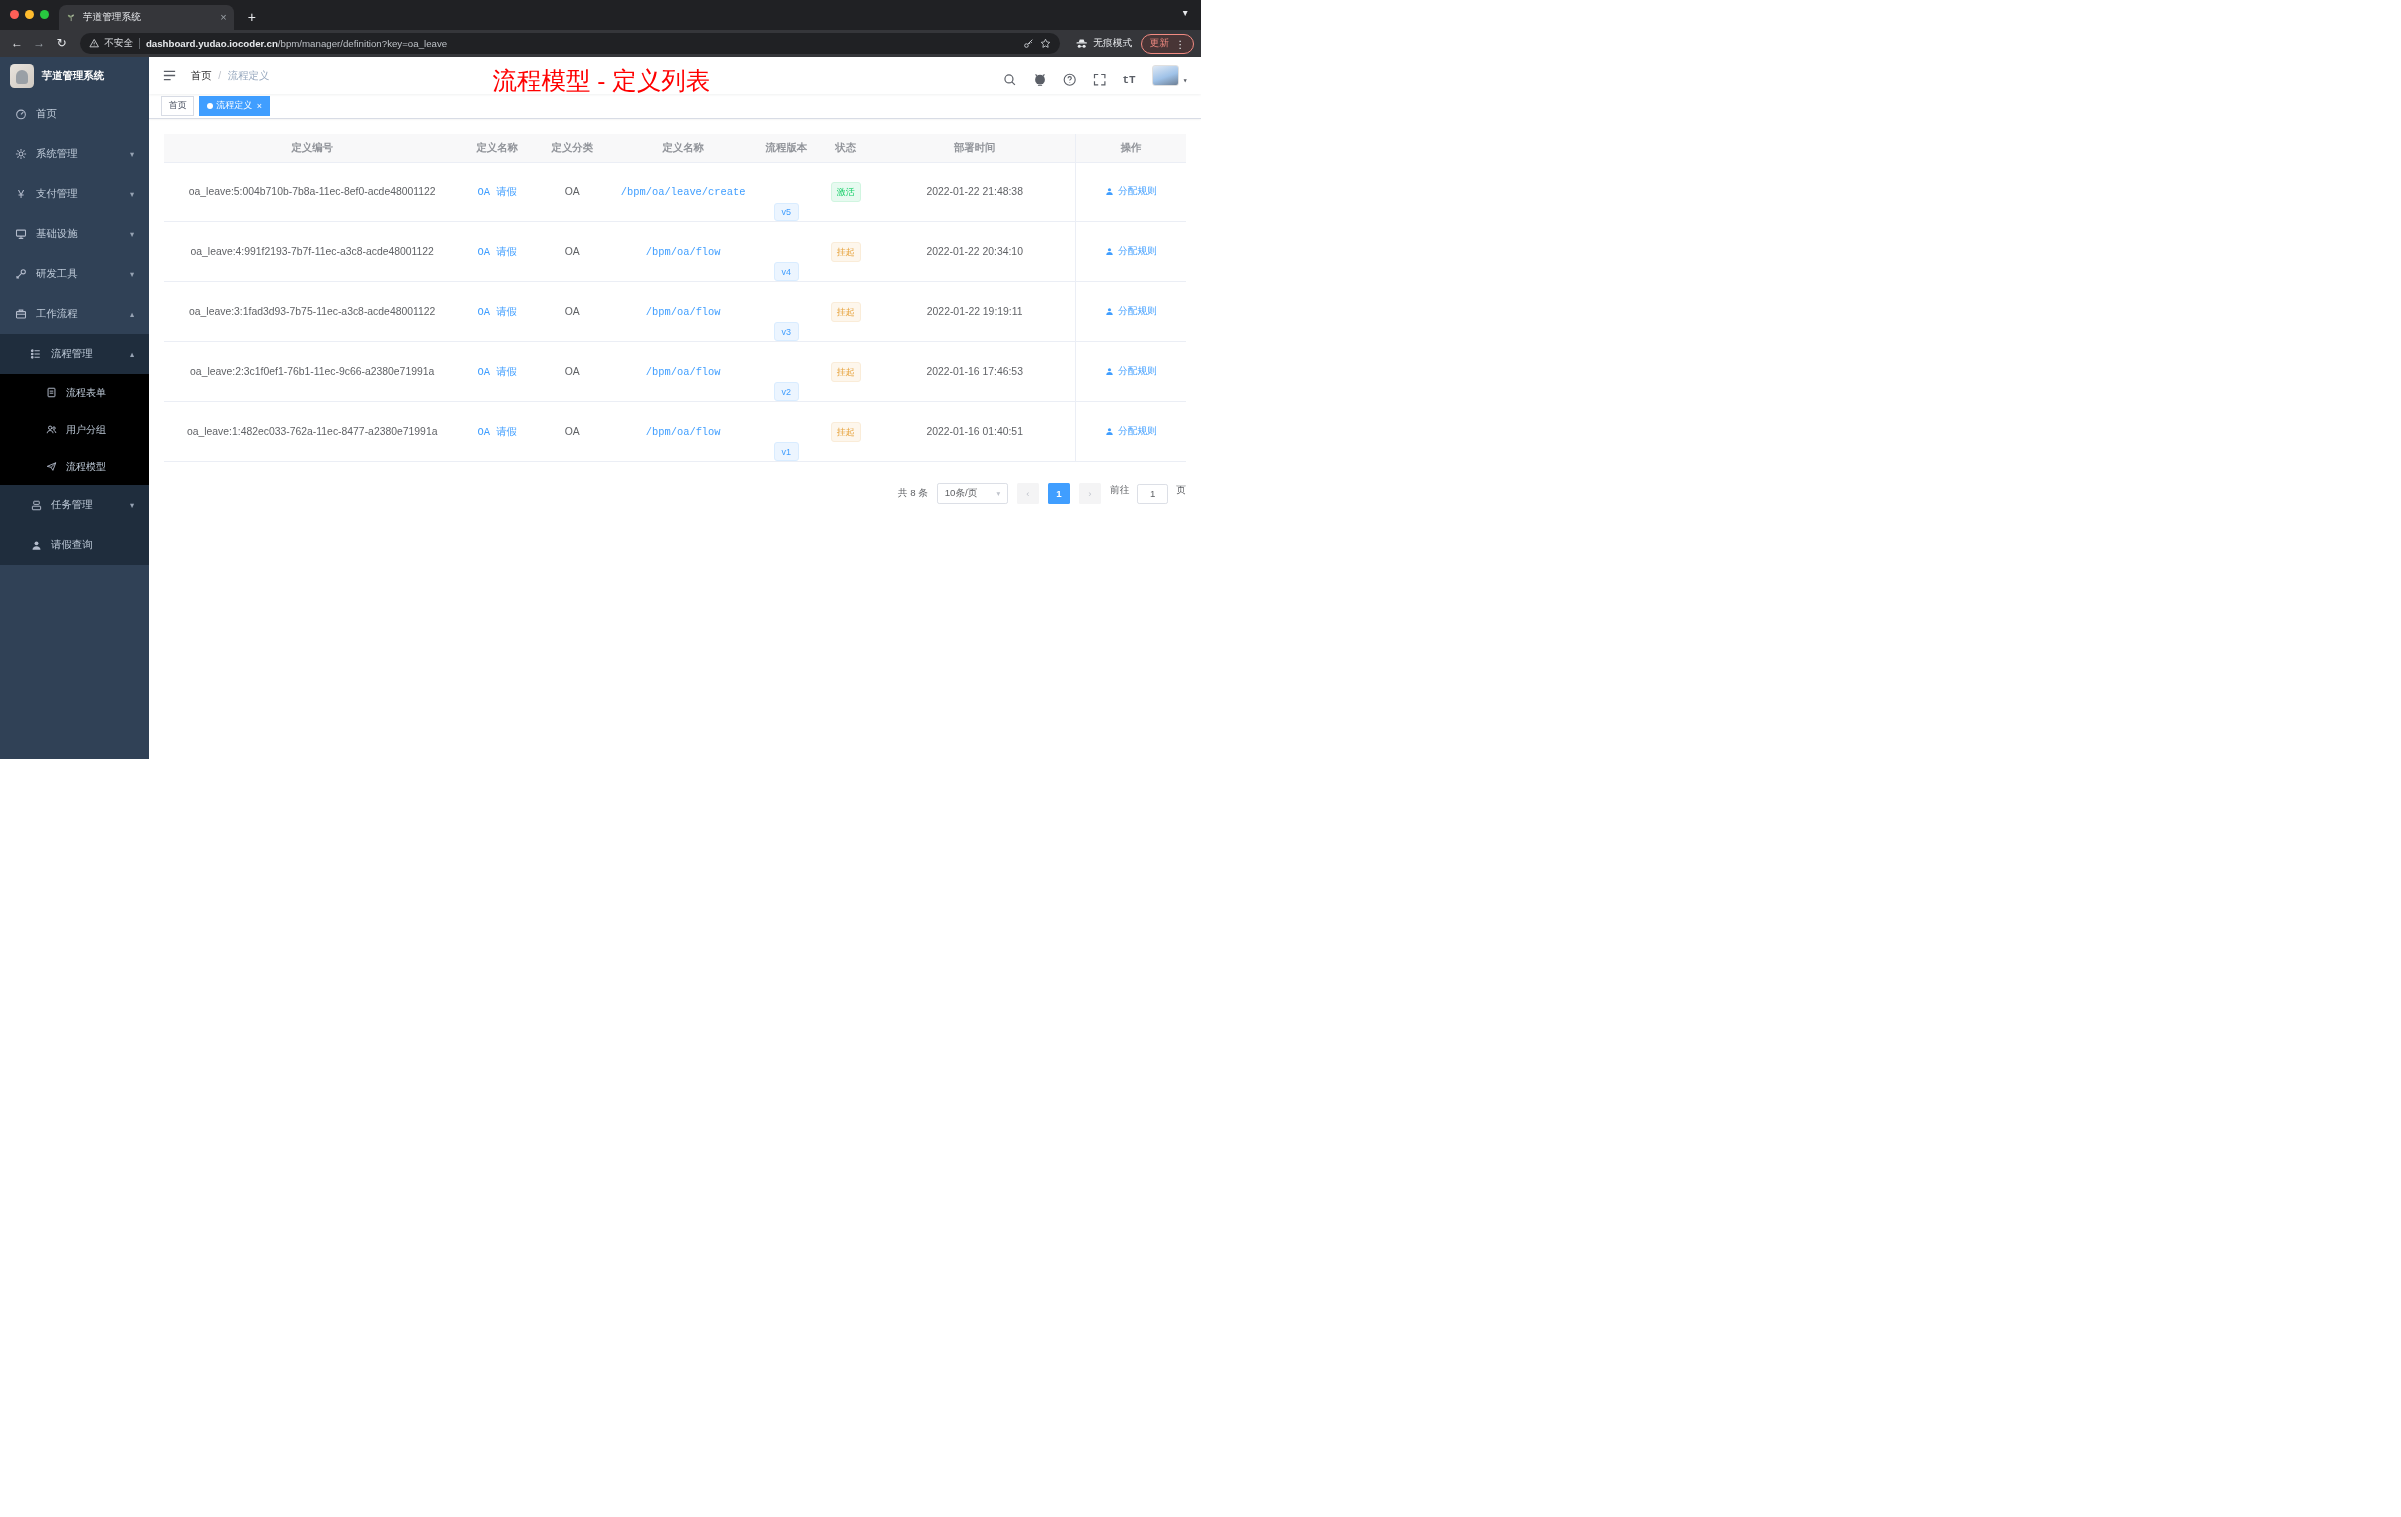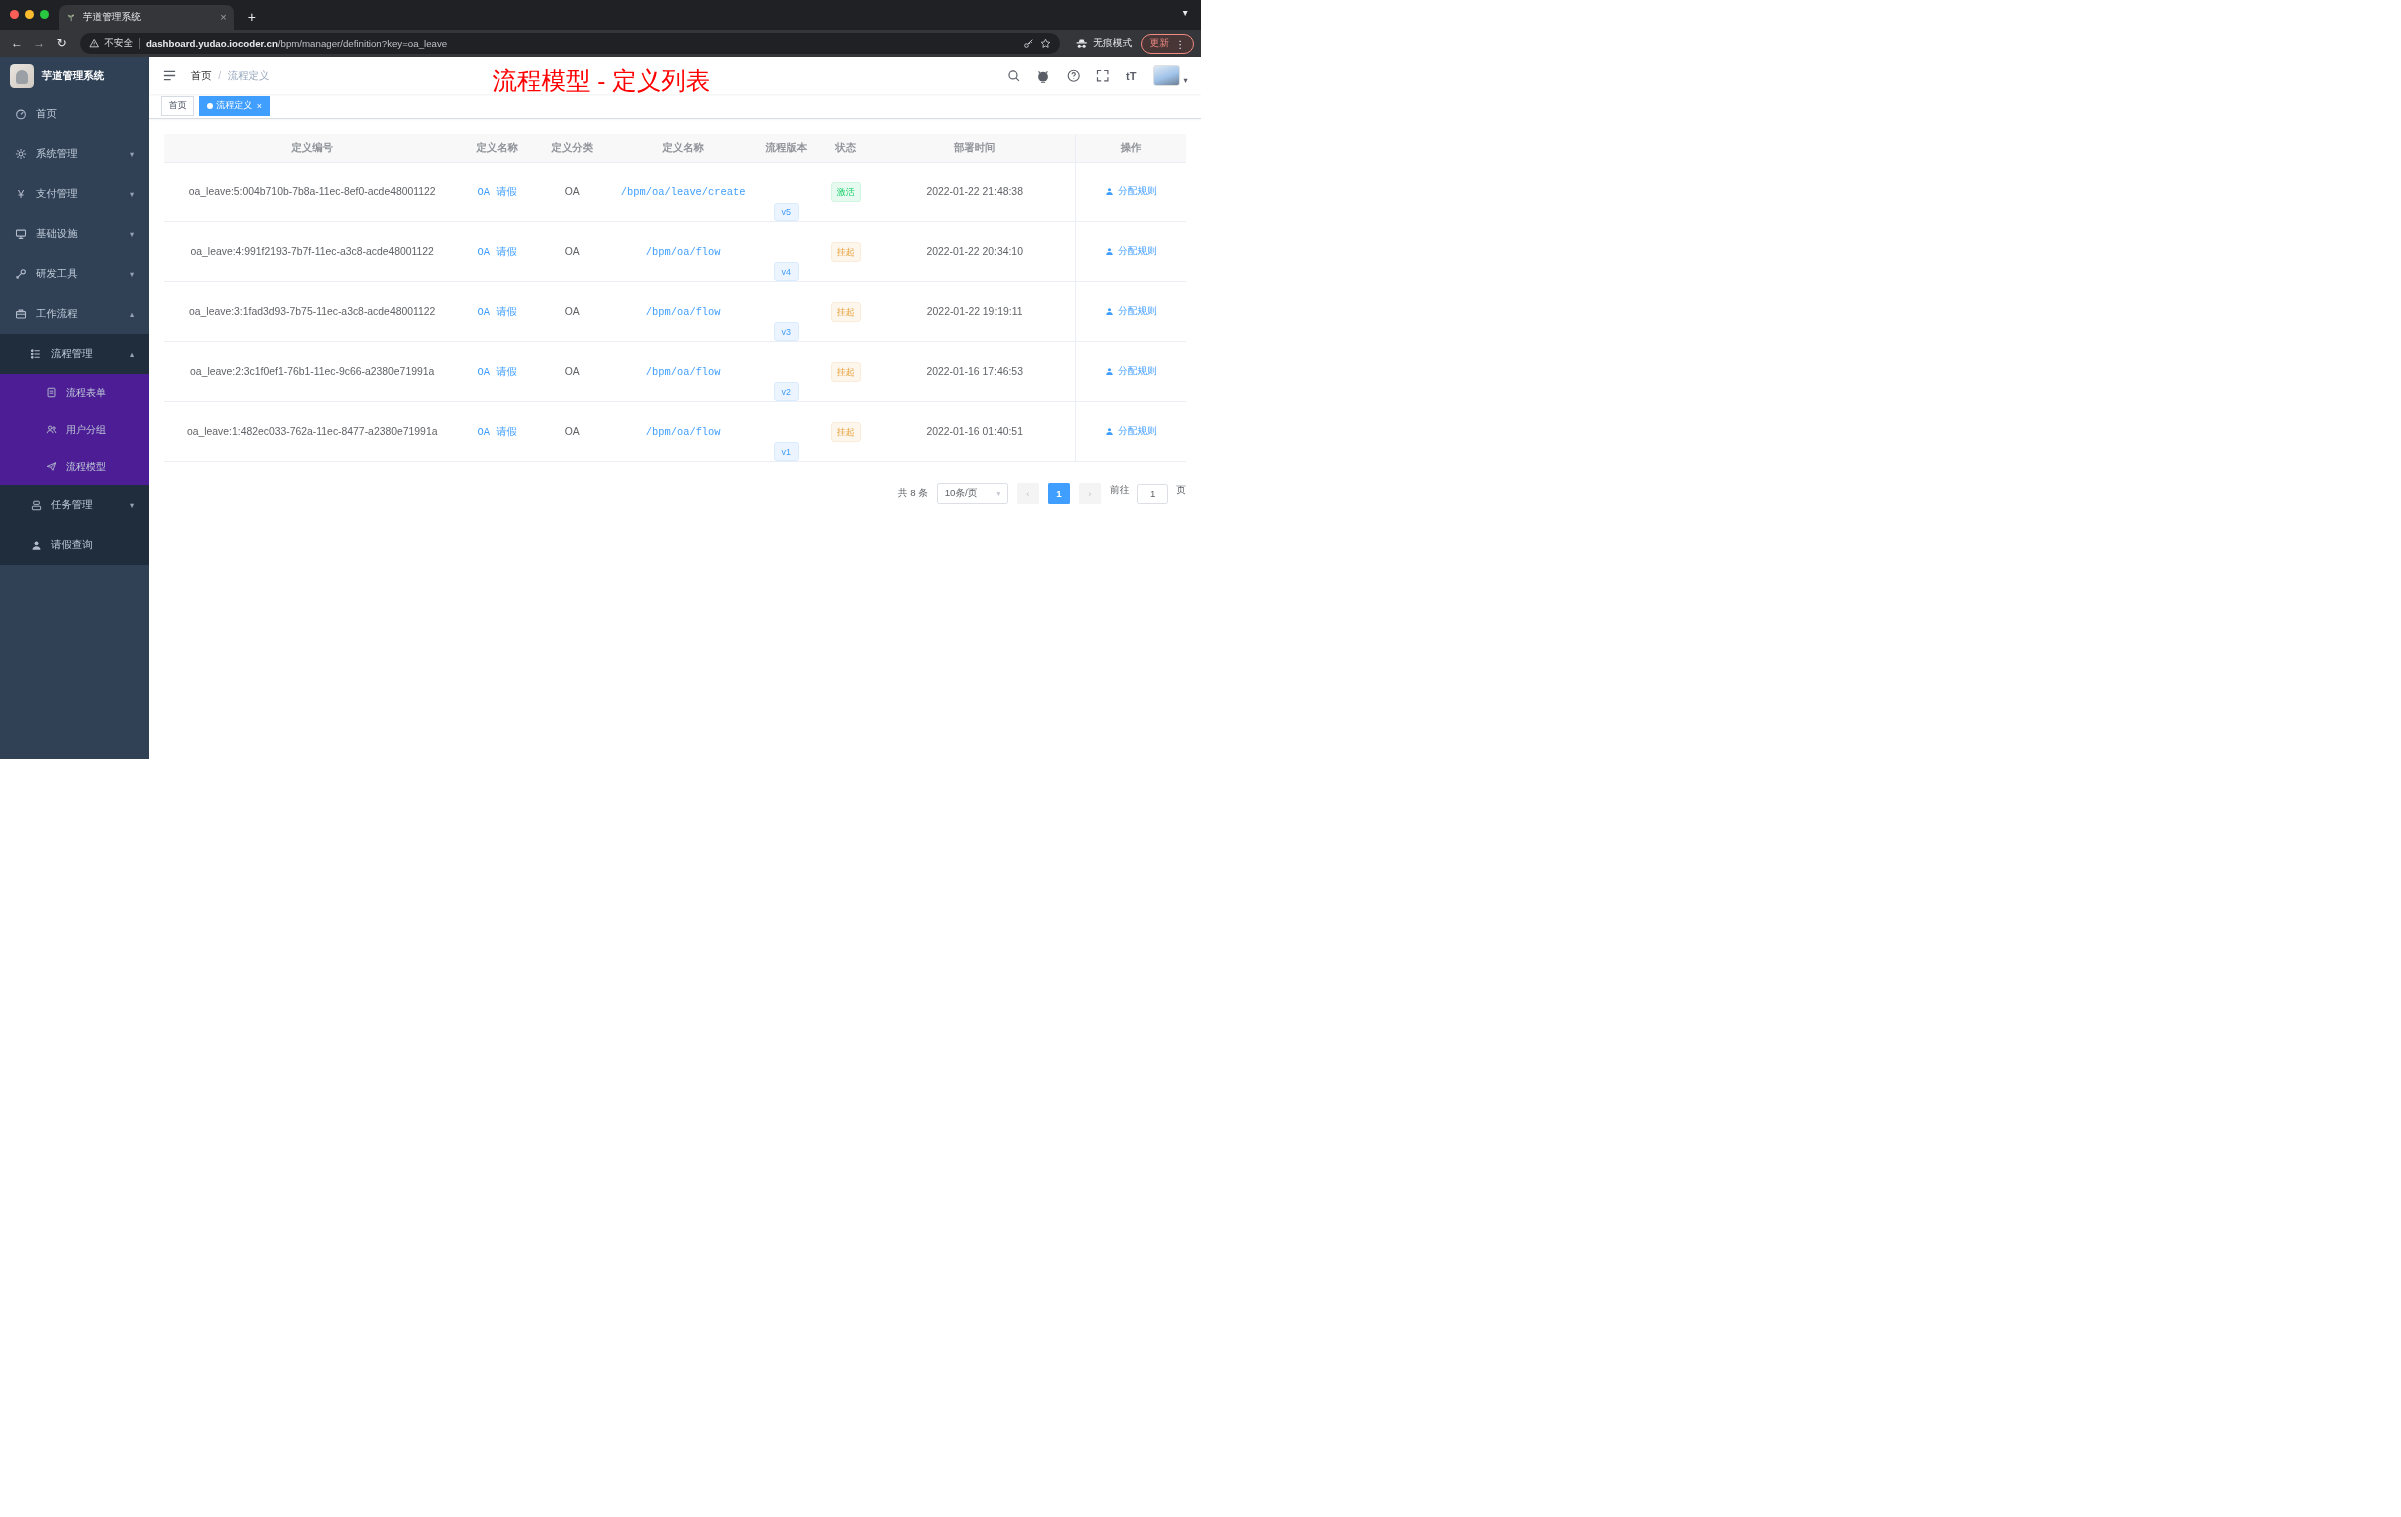--- a/index.html
+++ b/index.html
@@ -46,32 +46,32 @@
                  position:relative; overflow:hidden; flex:0 0 auto; }
   .logo-avatar::after { content:""; position:absolute; left:6px; top:6.7px; width:12px; height:13.4px;
                         background:#9aa0a6; border-radius:6px 6px 3px 3px; }
   .app-title { color:#fff; font-weight:bold; font-size:10.4px; white-space:nowrap; }
   .menu-item { height:40px; display:flex; align-items:center; gap:9px; padding:0 15px;
                font-size:10.4px; color:#bfcbd9; cursor:pointer; }
   .menu-item .mico { width:12px; height:12px; color:#b4bccc; display:flex; align-items:center; justify-content:center;
                      font-size:11px; flex:0 0 auto; }
   .menu-item .chev { margin-left:auto; color:#97a3b3; font-size:8.2px; }
   .sub1 { background:#1f2d3d; padding-left:30px; }
-  .sub2 { background:#4c1d95; padding-left:45px; height:37px; font-size:10px; }
+  .sub2 { background:#000000; padding-left:45px; height:37px; font-size:10px; }
   .sidebar-fill { flex:1; background:#304156; }
 
   .main { flex:1; display:flex; flex-direction:column; position:relative; background:#fff; min-width:0; }
   .navbar { height:37px; background:#fff; display:flex; align-items:center; padding:0 13.4px;
             box-shadow:0 0.7px 3px rgba(0,21,41,.08); position:relative; z-index:2; flex:0 0 auto; }
   .hamburger { color:#5a5e66; display:flex; align-items:center; }
   .breadcrumb { margin-left:13.4px; font-size:10.4px; display:flex; align-items:center; gap:6.7px; }
   .bc-home { color:#303133; }
   .bc-sep { color:#c0c4cc; }
   .bc-current { color:#97a8be; }
-  .nav-icons { margin-left:auto; display:flex; align-items:center; gap:16.3px; color:#5a5e66; }
+  .nav-icons { margin-left:auto; display:flex; align-items:flex-end; gap:16.3px; color:#5a5e66;font-family:Liberation Mono, monospace; }
   .nav-ico { display:flex; align-items:center; justify-content:center; }
   .fontsize-ico { font-size:11px; font-weight:bold; color:#5a5e66; }
   .avatar-wrap { display:flex; align-items:flex-end; gap:3.7px; }
   .avatar { width:27px; height:21px; border-radius:3px; border:0.7px solid #e0e0e0;
             background:linear-gradient(160deg,#dfe9f5 0%,#9fc2e8 55%,#6d7f95 100%); }
   .avatar-caret { color:#5a5e66; font-size:8.2px; padding-bottom:1.5px; }
 
   .annotation { position:absolute; top:7.4px; left:43%; transform:translateX(-50%);
                 font-size:24.5px; color:#ff0000; font-weight:500; z-index:3; white-space:nowrap; }
 

